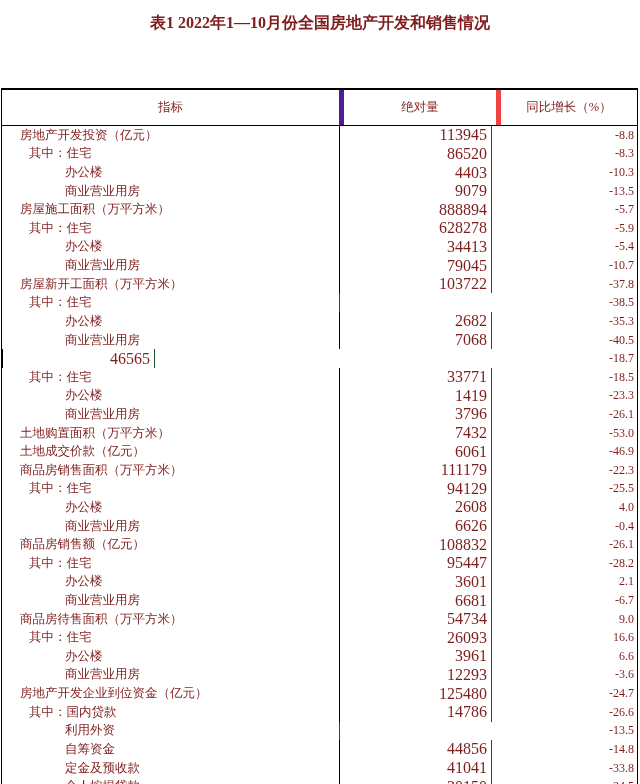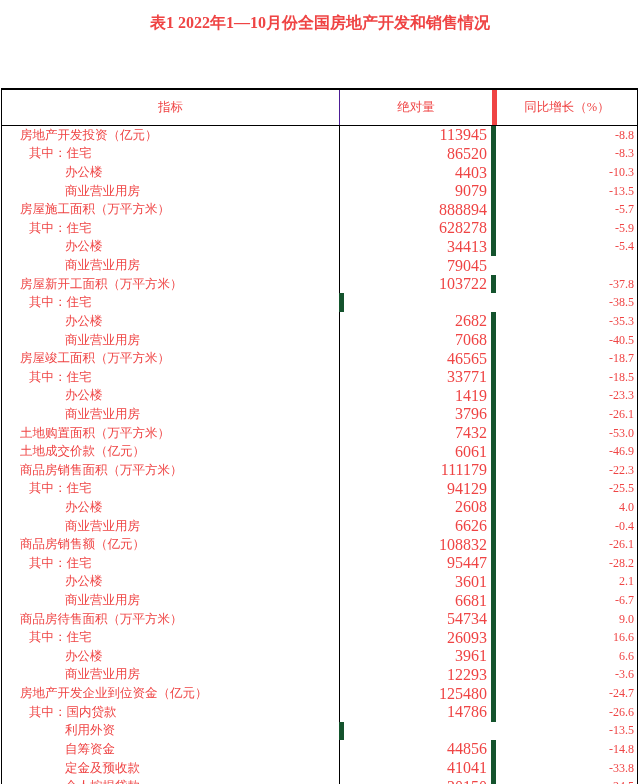--- a/index.html
+++ b/index.html
@@ -5,21 +5,21 @@
   html, body {
     margin: 0;
     padding: 0;
     background: #ffffff;
   }
   .page {
     position: relative;
     width: 640px;
     height: 784px;
     background: #ffffff;
-    color: #ef4444;
+    color: #7f1d1d;
     font-family: "Liberation Serif", "DejaVu Serif", serif;
     overflow: hidden;
   }
   .title {
     position: absolute;
     top: 13px;
     left: 0;
     width: 100%;
     text-align: center;
     font-size: 16px;
@@ -43,21 +43,21 @@
     height: 35px;
     border-bottom: 1px solid #000;
   }
   .th {
     display: flex;
     align-items: center;
     justify-content: center;
     font-size: 12.5px;
   }
   .th-indicator { width: 337px; }
-  .th-absolute  { width: 152px; border-left: 1px solid #4c1d95; }
+  .th-absolute  { width: 152px; border-left: 5px solid #4c1d95; }
   .th-growth    { flex: 1;       border-left: 5px solid #ef4444; }
   .tbody {
     height: 670px;
     display: flex;
     flex-direction: column;
   }
   .trow {
     flex: 1;
     display: flex;
     min-height: 0;
@@ -75,21 +75,21 @@
     border-left: 1px solid #000;
     display: flex;
     align-items: center;
     justify-content: flex-end;
     padding-right: 4px;
     box-sizing: border-box;
     font-size: 16px;
   }
   .c3 {
     flex: 1;
-    border-left: 5px solid #14532d;
+    border-left: 1px solid #14532d;
     display: flex;
     align-items: center;
     justify-content: flex-end;
     padding-right: 3px;
     box-sizing: border-box;
     font-size: 12px;
   }
   .indent0 { padding-left: 18px; }
   .indent1 { padding-left: 27px; font-family: Liberation Mono, monospace; }
   .indent2 { padding-left: 63px; }
@@ -138,20 +138,21 @@
           <div class="c3">-5.9</div>
         </div>
         <div class="trow">
           <div class="c1 indent2">办公楼</div>
           <div class="c2">34413</div>
           <div class="c3">-5.4</div>
         </div>
         <div class="trow">
           <div class="c1 indent2">商业营业用房</div>
           <div class="c2">79045</div>
+          <div class="c3">-10.7</div>
         </div>
         <div class="trow">
           <div class="c1 indent0">房屋新开工面积（万平方米）</div>
           <div class="c2">103722</div>
           <div class="c3">-37.8</div>
         </div>
         <div class="trow">
           <div class="c1 indent1">其中：住宅</div>
           <div class="c3">-38.5</div>
         </div>
@@ -159,21 +160,20 @@
           <div class="c1 indent2">办公楼</div>
           <div class="c2">2682</div>
           <div class="c3">-35.3</div>
         </div>
         <div class="trow">
           <div class="c1 indent2">商业营业用房</div>
           <div class="c2">7068</div>
           <div class="c3">-40.5</div>
         </div>
         <div class="trow">
-          <div class="c1 indent0">房屋竣工面积（万平方米）</div>
           <div class="c2">46565</div>
           <div class="c3">-18.7</div>
         </div>
         <div class="trow">
           <div class="c1 indent1">其中：住宅</div>
           <div class="c2">33771</div>
           <div class="c3">-18.5</div>
         </div>
         <div class="trow">
           <div class="c1 indent2">办公楼</div>

